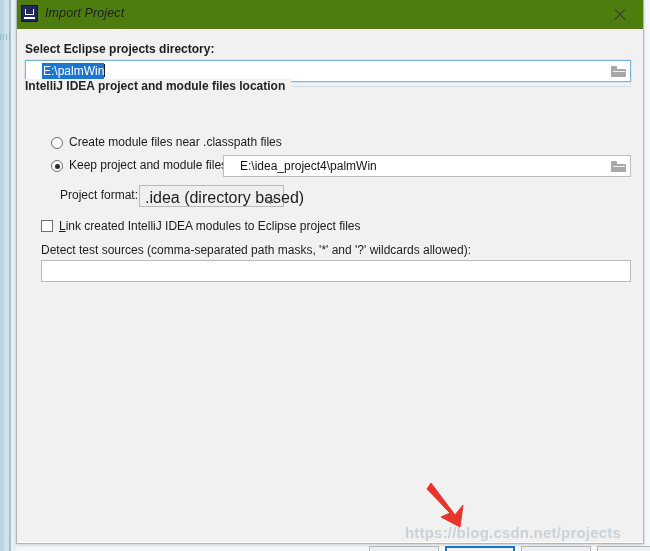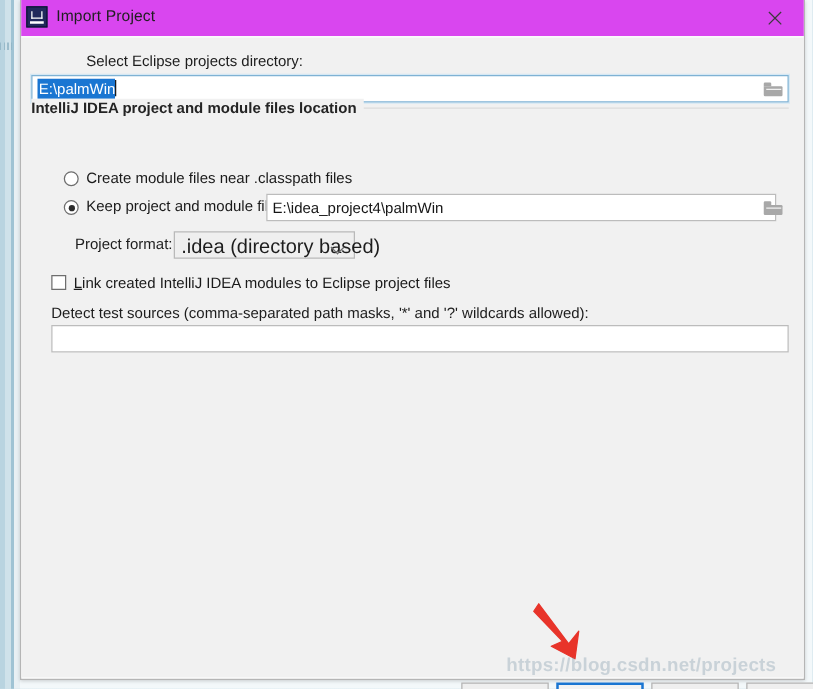--- a/index.html
+++ b/index.html
@@ -48,22 +48,23 @@
     border: 1px solid #b5b5b5;
     border-top: none;
     box-sizing: border-box;
     box-shadow: 0 1px 3px rgba(0,0,0,.18);
   }
 
   
   #title-bar {
     position: relative;
     height: 29px;
-    background: #d946ef;
+    background: #4d7c0f;
     border-bottom: 1px solid #f0f0f0;
+    font-style: italic;
   }
   #app-icon {
     position: absolute;
     left: 4px; top: 5px;
     width: 17px; height: 17px;
     background: #21295c;
     border: 1px solid #0f1438;
     box-sizing: border-box;
   }
   #app-icon .ij-u {
@@ -113,33 +114,33 @@
     box-sizing: border-box;
   }
 
   
   .lbl {
     position: absolute;
     white-space: nowrap;
     font-size: 12px;
     color: #1d1d1d;
   }
-  .lbl.bold { font-weight: normal; margin-left: 44px; }
+  .lbl.bold { font-weight: bold; }
 
   
   .textfield {
     position: absolute;
     background: #ffffff;
     border: 1px solid #bcbcbc;
     box-sizing: border-box;
     height: 22px;
     font-size: 12px;
     color: #151515;
     line-height: 20px;
-    padding-left: 4px;
+    padding-left: 16px;
     overflow: hidden;
     white-space: nowrap;
   }
   .textfield.focused {
     border: 1px solid #7fb2d4;
     box-shadow: 0 0 0 1px #d5e8f4;
   }
   .sel {
     background: #1a76d2;
     color: #ffffff;
@@ -360,21 +361,21 @@
     <div class="radio-row" style="left:34px; top:105px;">
       <div class="radio-mark"></div>
       <div class="radio-label">Create module files near .classpath files</div>
     </div>
 
     <div class="radio-row" style="left:34px; top:128px;">
       <div class="radio-mark checked"></div>
       <div class="radio-label">Keep project and module files in</div>
     </div>
 
-    <div class="textfield" style="left:196px; top:125px; width:408px;">
+    <div class="textfield" style="left:206px; top:125px; width:408px;">
       <span>E:\idea_project4\palmWin</span>
     </div>
     <div class="browse-btn" style="left:591px; top:125px;">
       <div class="folder-icon">
         <div class="tab"></div>
           <div class="body"></div>
           <div class="slit"></div>
       </div>
     </div>
 

